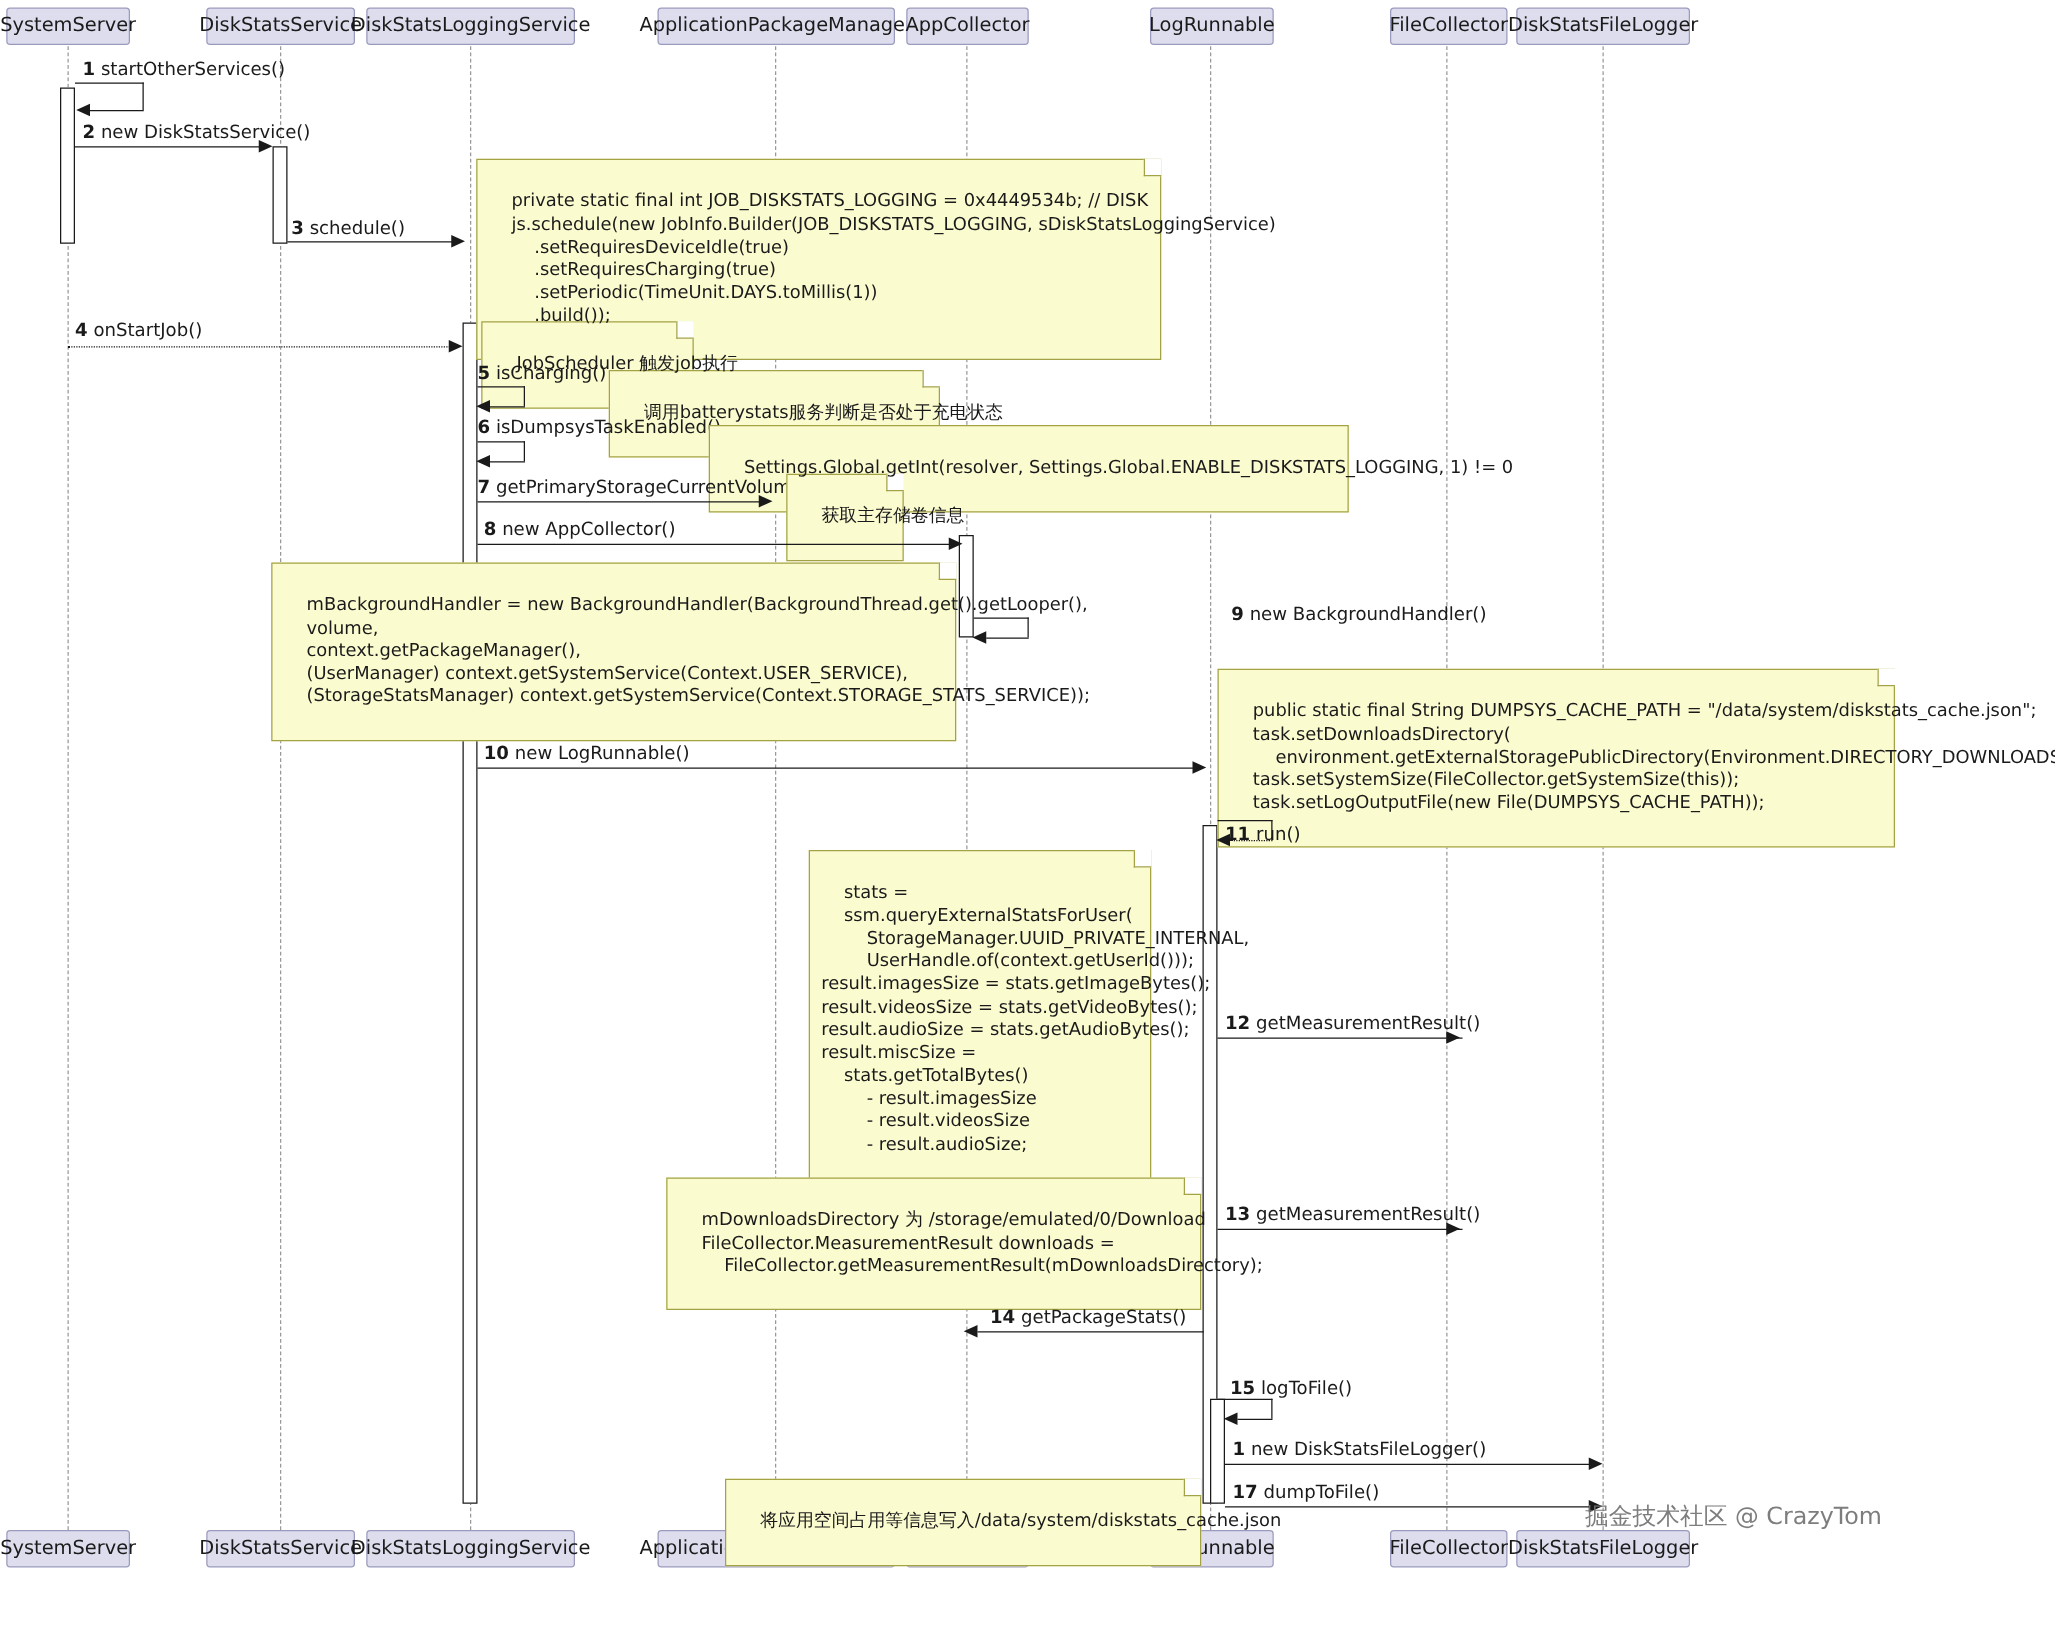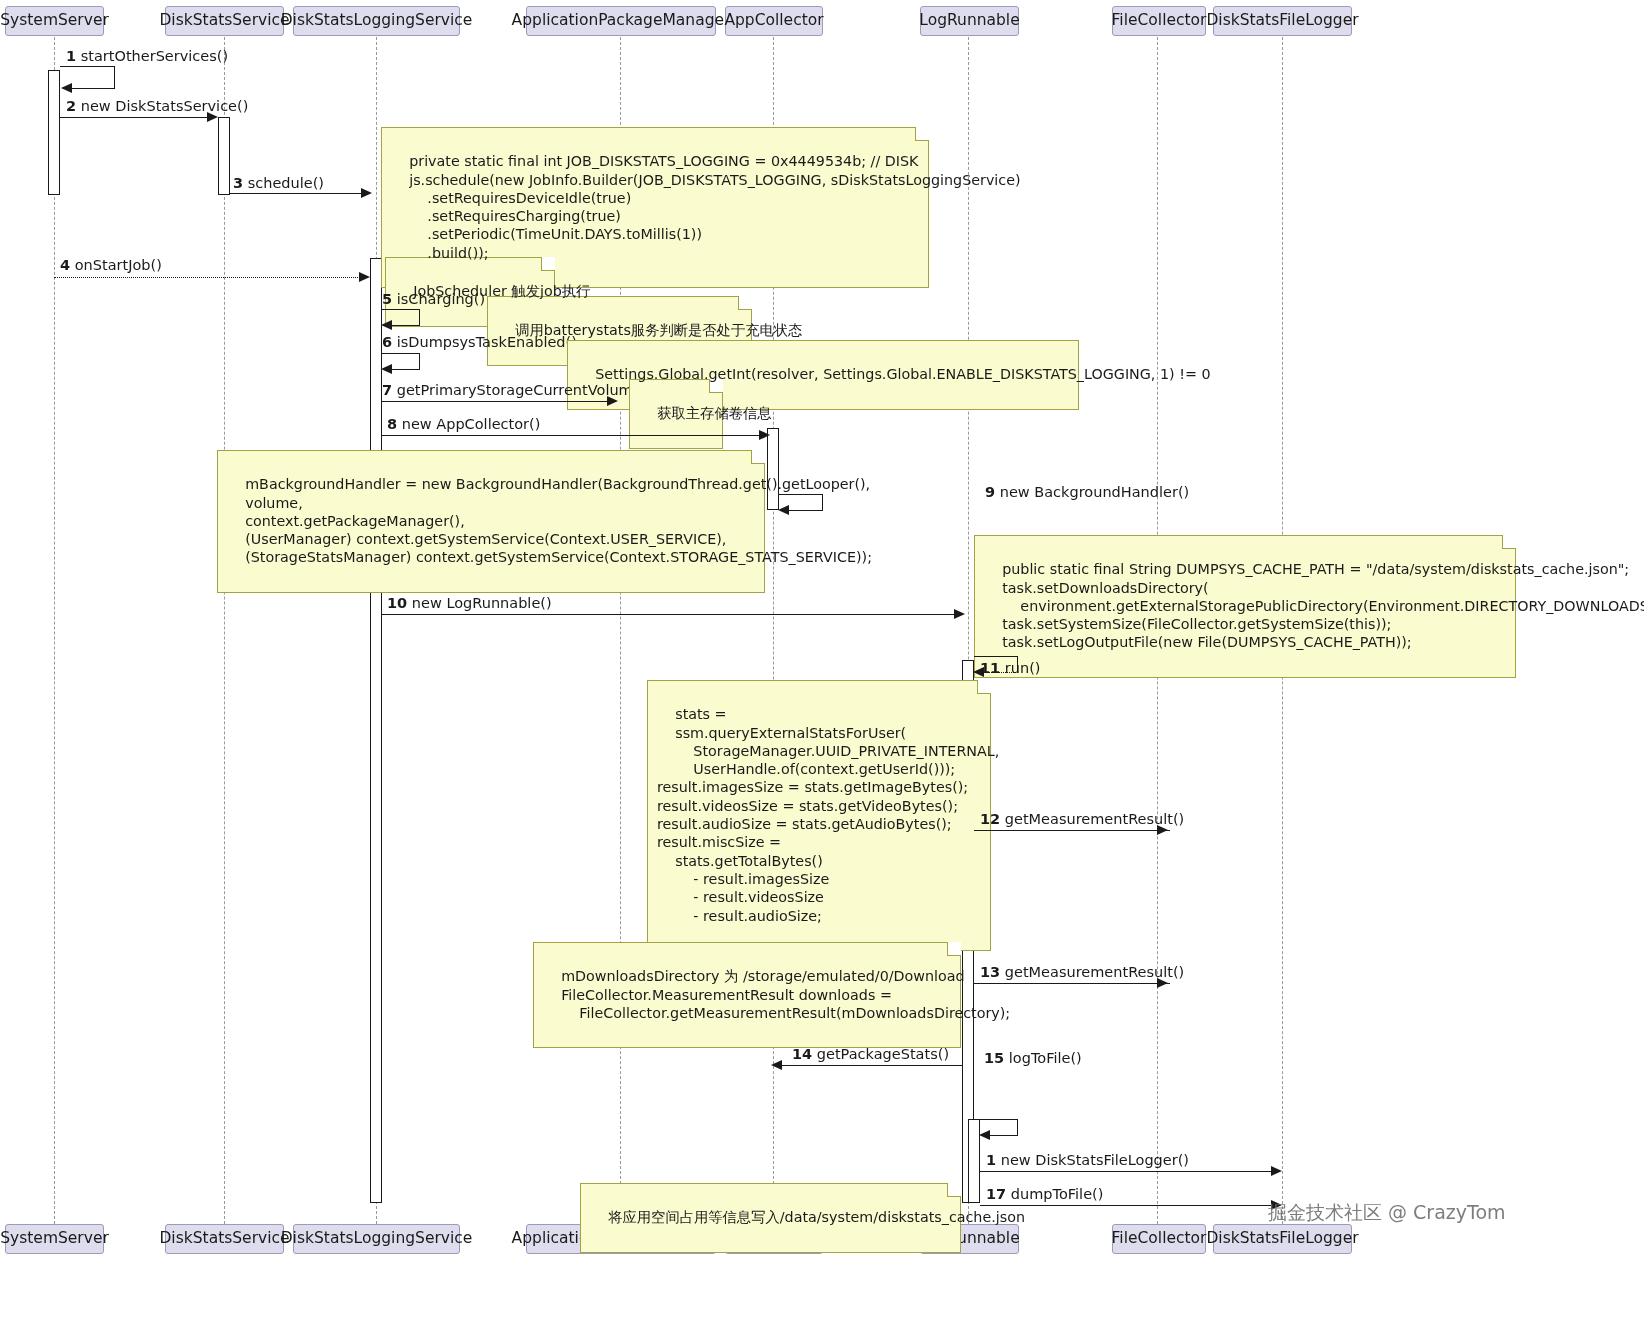--- a/index.html
+++ b/index.html
@@ -316,21 +316,21 @@
 
   <div class="msg-label" style="left:980px; top:661px;">
     <span class="num">11</span>
     <span>run()</span>
   </div>
   <div class="msg-line" style="left:974px; top:656px; width:44px;"></div>
   <div class="msg-vline" style="left:1017px;top:656px; height:16px;"></div>
   <div class="msg-line dotted" style="left:984px; top:672px; width:34px;"></div>
   <div class="arrow-l" style="left:973px; top:667px;"></div>
 
-  <div class="note folded" style="left:647px; top:680px; width:344px;">
+  <div class="note folded" style="left:647px; top:680px; width:274px;">
     <span class="note-inner">stats =
     ssm.queryExternalStatsForUser(
         StorageManager.UUID_PRIVATE_INTERNAL,
         UserHandle.of(context.getUserId()));
 result.imagesSize = stats.getImageBytes();
 result.videosSize = stats.getVideoBytes();
 result.audioSize = stats.getAudioBytes();
 result.miscSize =
     stats.getTotalBytes()
         - result.imagesSize
@@ -359,21 +359,21 @@
   <div class="arrow-r" style="left:1157px;top:978px;"></div>
 
 
   <div class="msg-label" style="left:792px; top:1047px;">
     <span class="num">14</span>
     <span>getPackageStats()</span>
   </div>
   <div class="msg-line" style="left:782px; top:1065px; width:181px;"></div>
   <div class="arrow-l" style="left:771px; top:1060px;"></div>
 
-  <div class="msg-label" style="left:984px; top:1051px;">
+  <div class="msg-label" style="left:984px; top:1104px;">
     <span class="num">15</span>
     <span>logToFile()</span>
   </div>
   <div class="msg-line" style="left:974px; top:1119px; width:44px;"></div>
   <div class="msg-vline" style="left:1017px;top:1119px; height:16px;"></div>
   <div class="msg-line" style="left:990px; top:1135px; width:28px;"></div>
   <div class="arrow-l" style="left:979px; top:1130px;"></div>
 
   <div class="msg-label" style="left:986px; top:1153px;">
     <span class="num">1</span>

